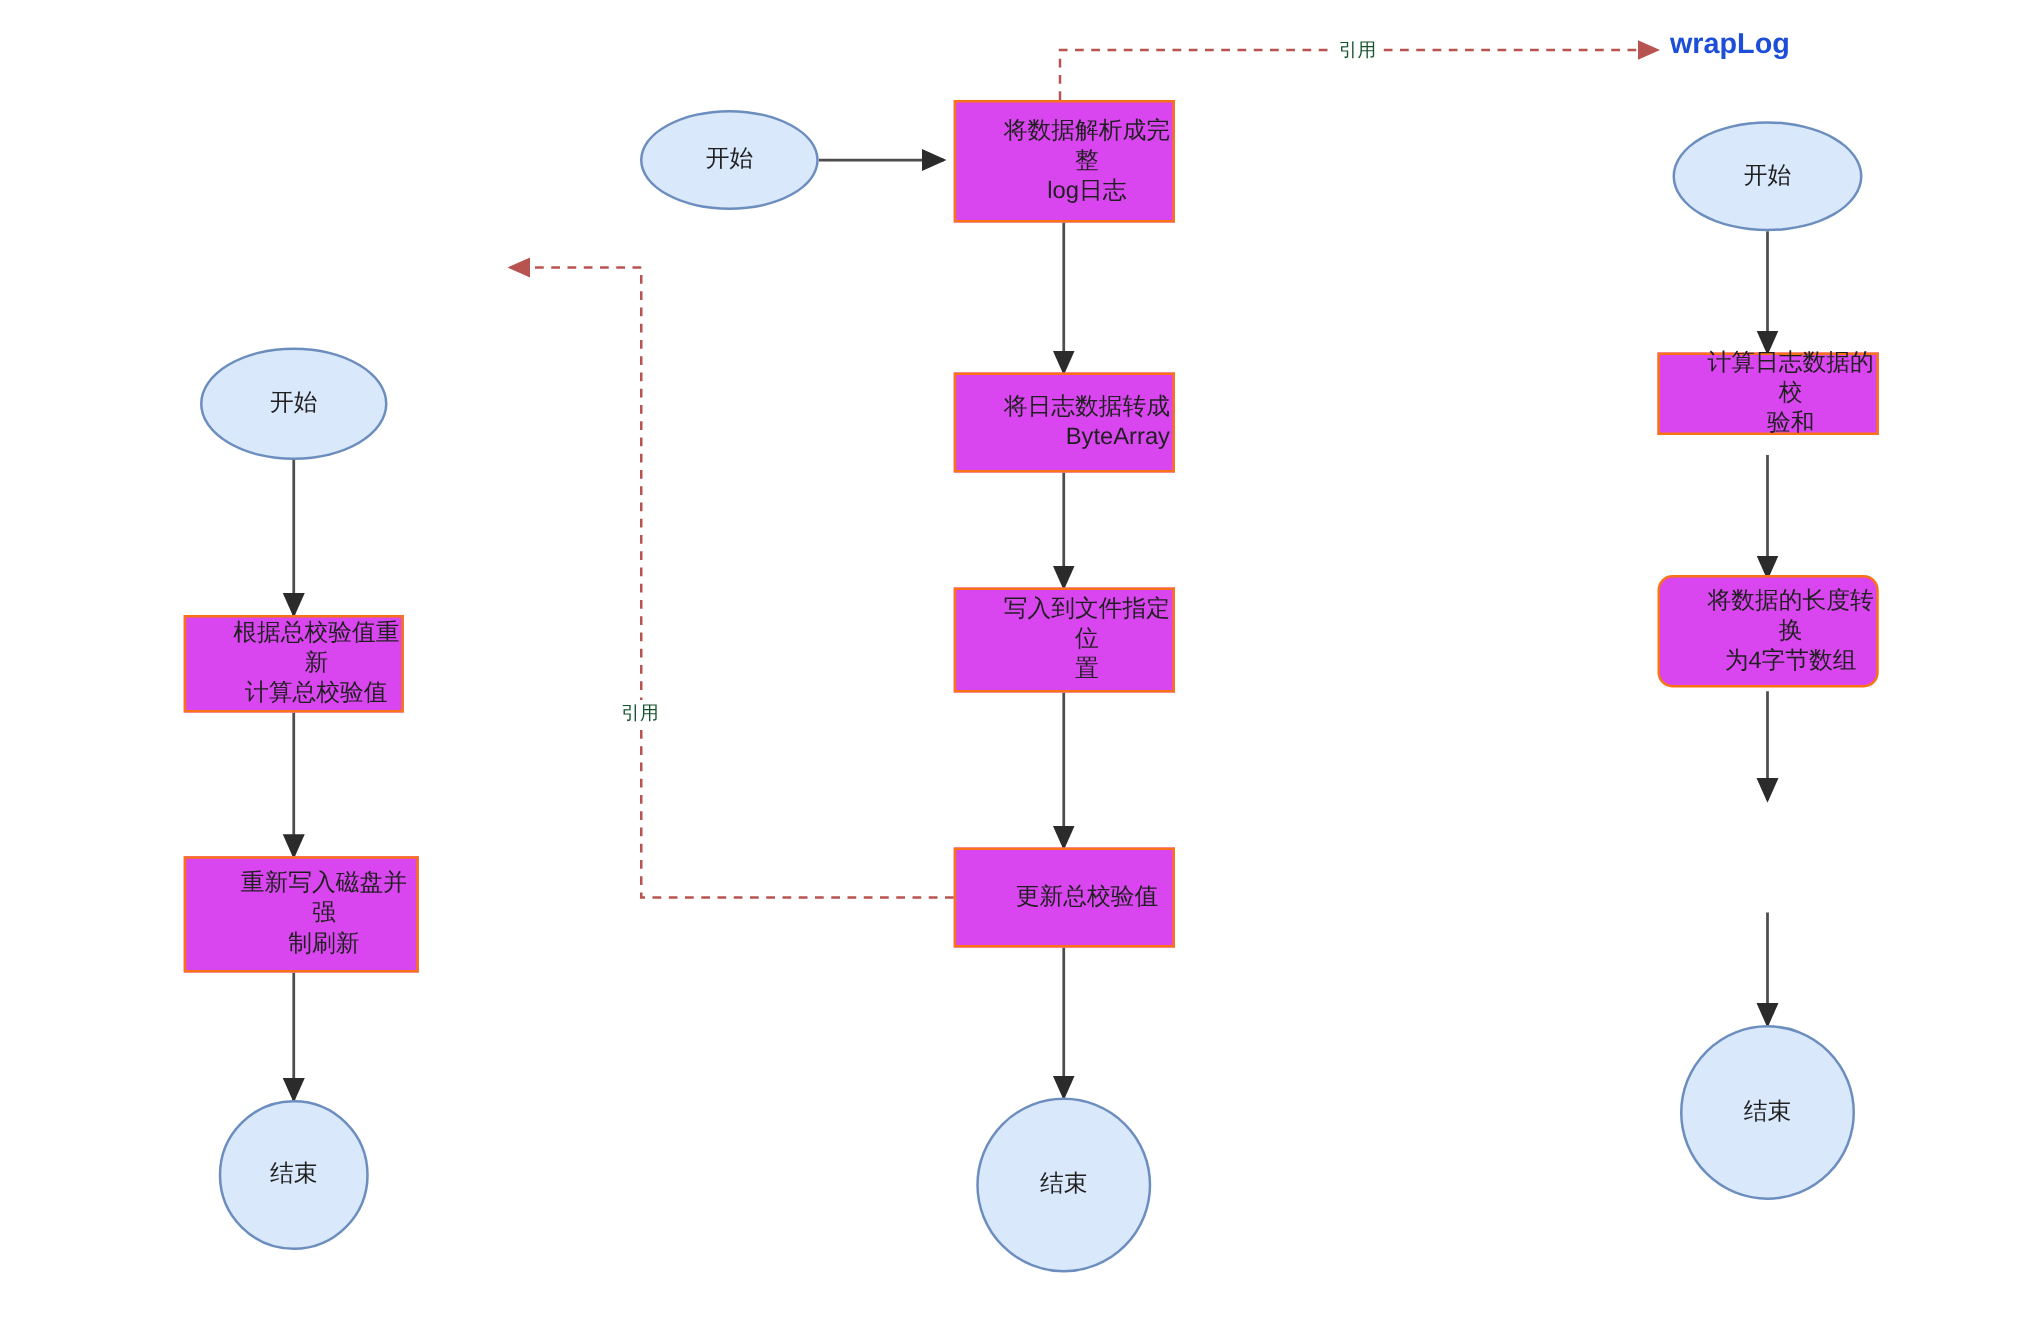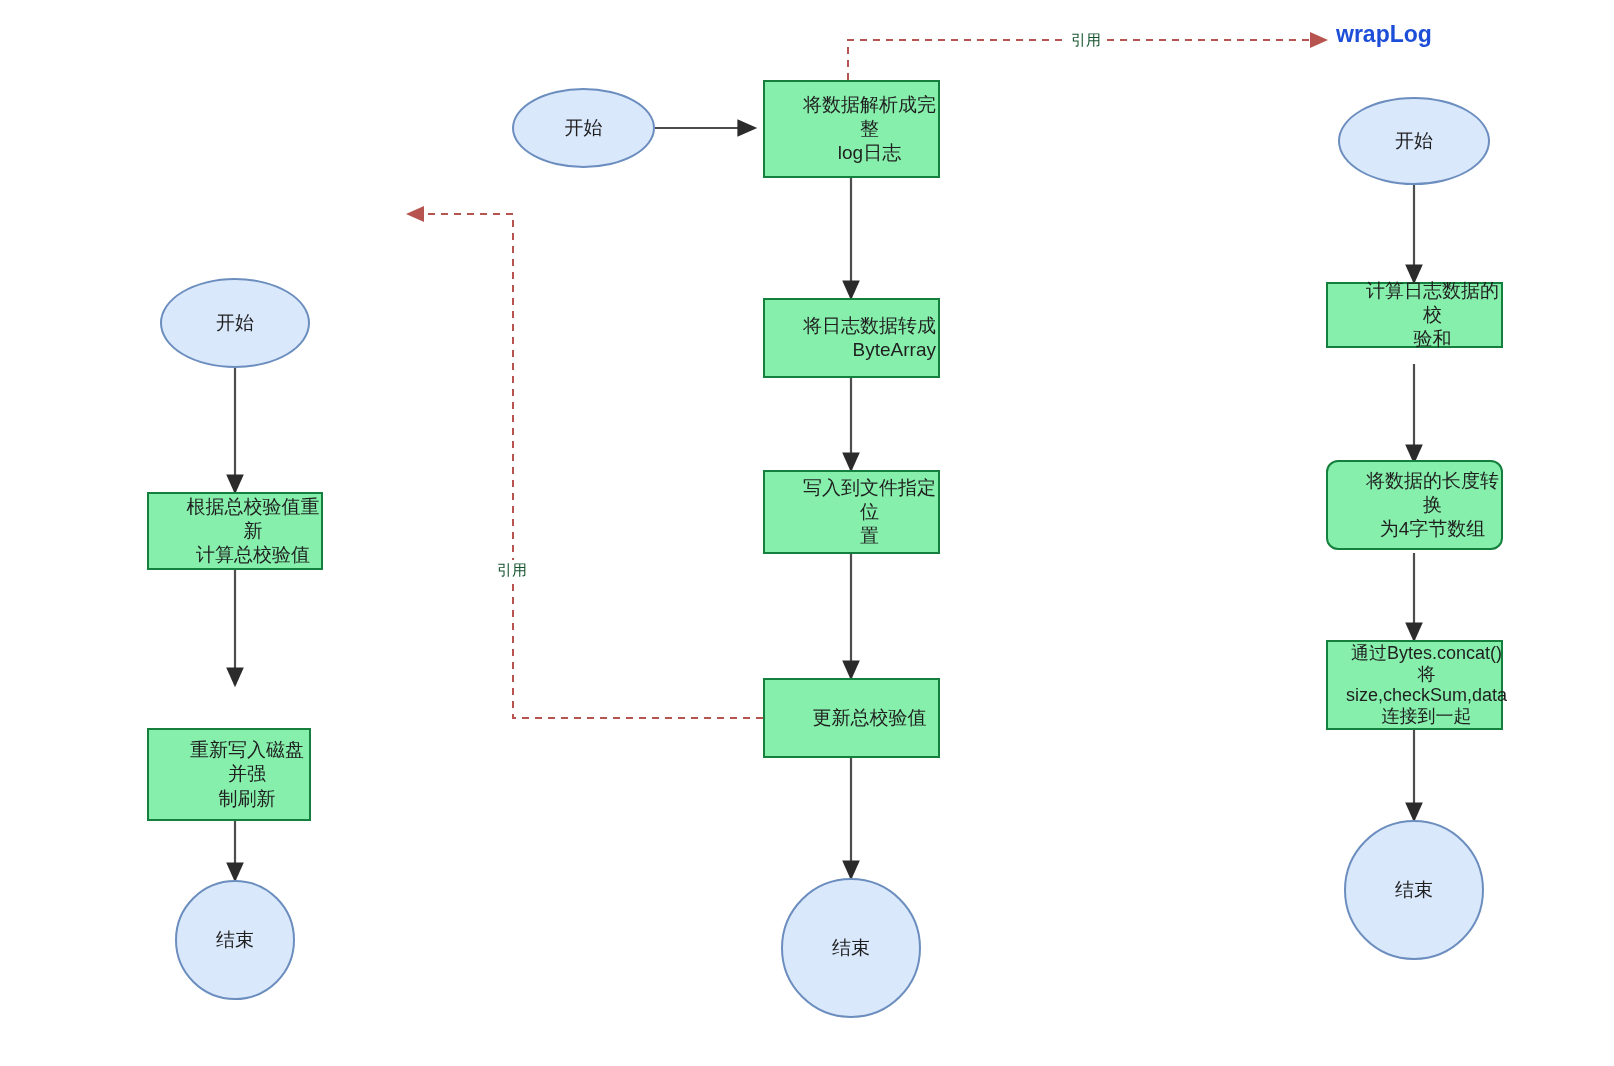--- a/index.html
+++ b/index.html
@@ -31,22 +31,22 @@
     display: flex;
     align-items: center;
     justify-content: center;
     text-align: center;
     color: #1f1f1f;
     font-size: 19px;
     line-height: 1.28;
     white-space: pre-line;
   }
   .node.process {
-    background: #86efac;
-    border: 2px solid #15803d;
+    background: #d946ef;
+    border: 2px solid #f97316;
     padding-left: 36px;
   }
   .node.terminal {
     background: #dae8fc;
     border: 2px solid #6c8ebf;
     border-radius: 50%;
   }
   .node.overflow-text {
     overflow: visible;
     white-space: pre-line;
@@ -114,40 +114,34 @@
   </svg>
 
   <div class="title" style="left:1336px; top:21px;">wrapLog</div>
 
   <div class="edge-label" style="left:1068px; top:30px;">引用</div>
   <div class="edge-label" style="left:494px; top:560px;">引用</div>
 
   <div class="node terminal" style="left:160px; top:278px; width:150px; height:90px;">开始</div>
   <div class="node process" style="left:147px; top:492px; width:176px; height:78px;">根据总校验值重新
 计算总校验值</div>
-  <div class="node process" style="left:147px; top:685px; width:164px; height:93px;margin-top:43px;">重新写入磁盘并强
+  <div class="node process" style="left:147px; top:685px; width:188px; height:93px;">重新写入磁盘并强
 制刷新</div>
   <div class="node terminal" style="left:175px; top:880px; width:120px; height:120px;">结束</div>
 
   <div class="node terminal" style="left:512px; top:88px; width:143px; height:80px;">开始</div>
   <div class="node process" style="left:763px; top:80px; width:177px; height:98px;">将数据解析成完整
 log日志</div>
   <div class="node process" style="left:763px; top:298px; width:177px; height:80px;text-align:right;">将日志数据转成
 ByteArray</div>
   <div class="node process" style="left:763px; top:470px; width:177px; height:84px;">写入到文件指定位
 置</div>
   <div class="node process" style="left:763px; top:678px; width:177px; height:80px;">更新总校验值</div>
   <div class="node terminal" style="left:781px; top:878px; width:140px; height:140px;">结束</div>
 
   <div class="node terminal" style="left:1338px; top:97px; width:152px; height:88px;">开始</div>
   <div class="node process" style="left:1326px; top:282px; width:177px; height:66px;">计算日志数据的校
 验和</div>
   <div class="node process" style="left:1326px; top:460px; width:177px; height:90px;border-radius:12px;">将数据的长度转换
 为4字节数组</div>
-  <div class="node process overflow-text" style="left:1326px; top:640px; width:177px; height:90px; font-size:18px; line-height:1.18;">
-    <span>通过Bytes.concat()
-将
-size,checkSum,data
-连接到一起</span>
-  </div>
   <div class="node terminal" style="left:1344px; top:820px; width:140px; height:140px;">结束</div>
 
 </div>
 
 </body></html>

